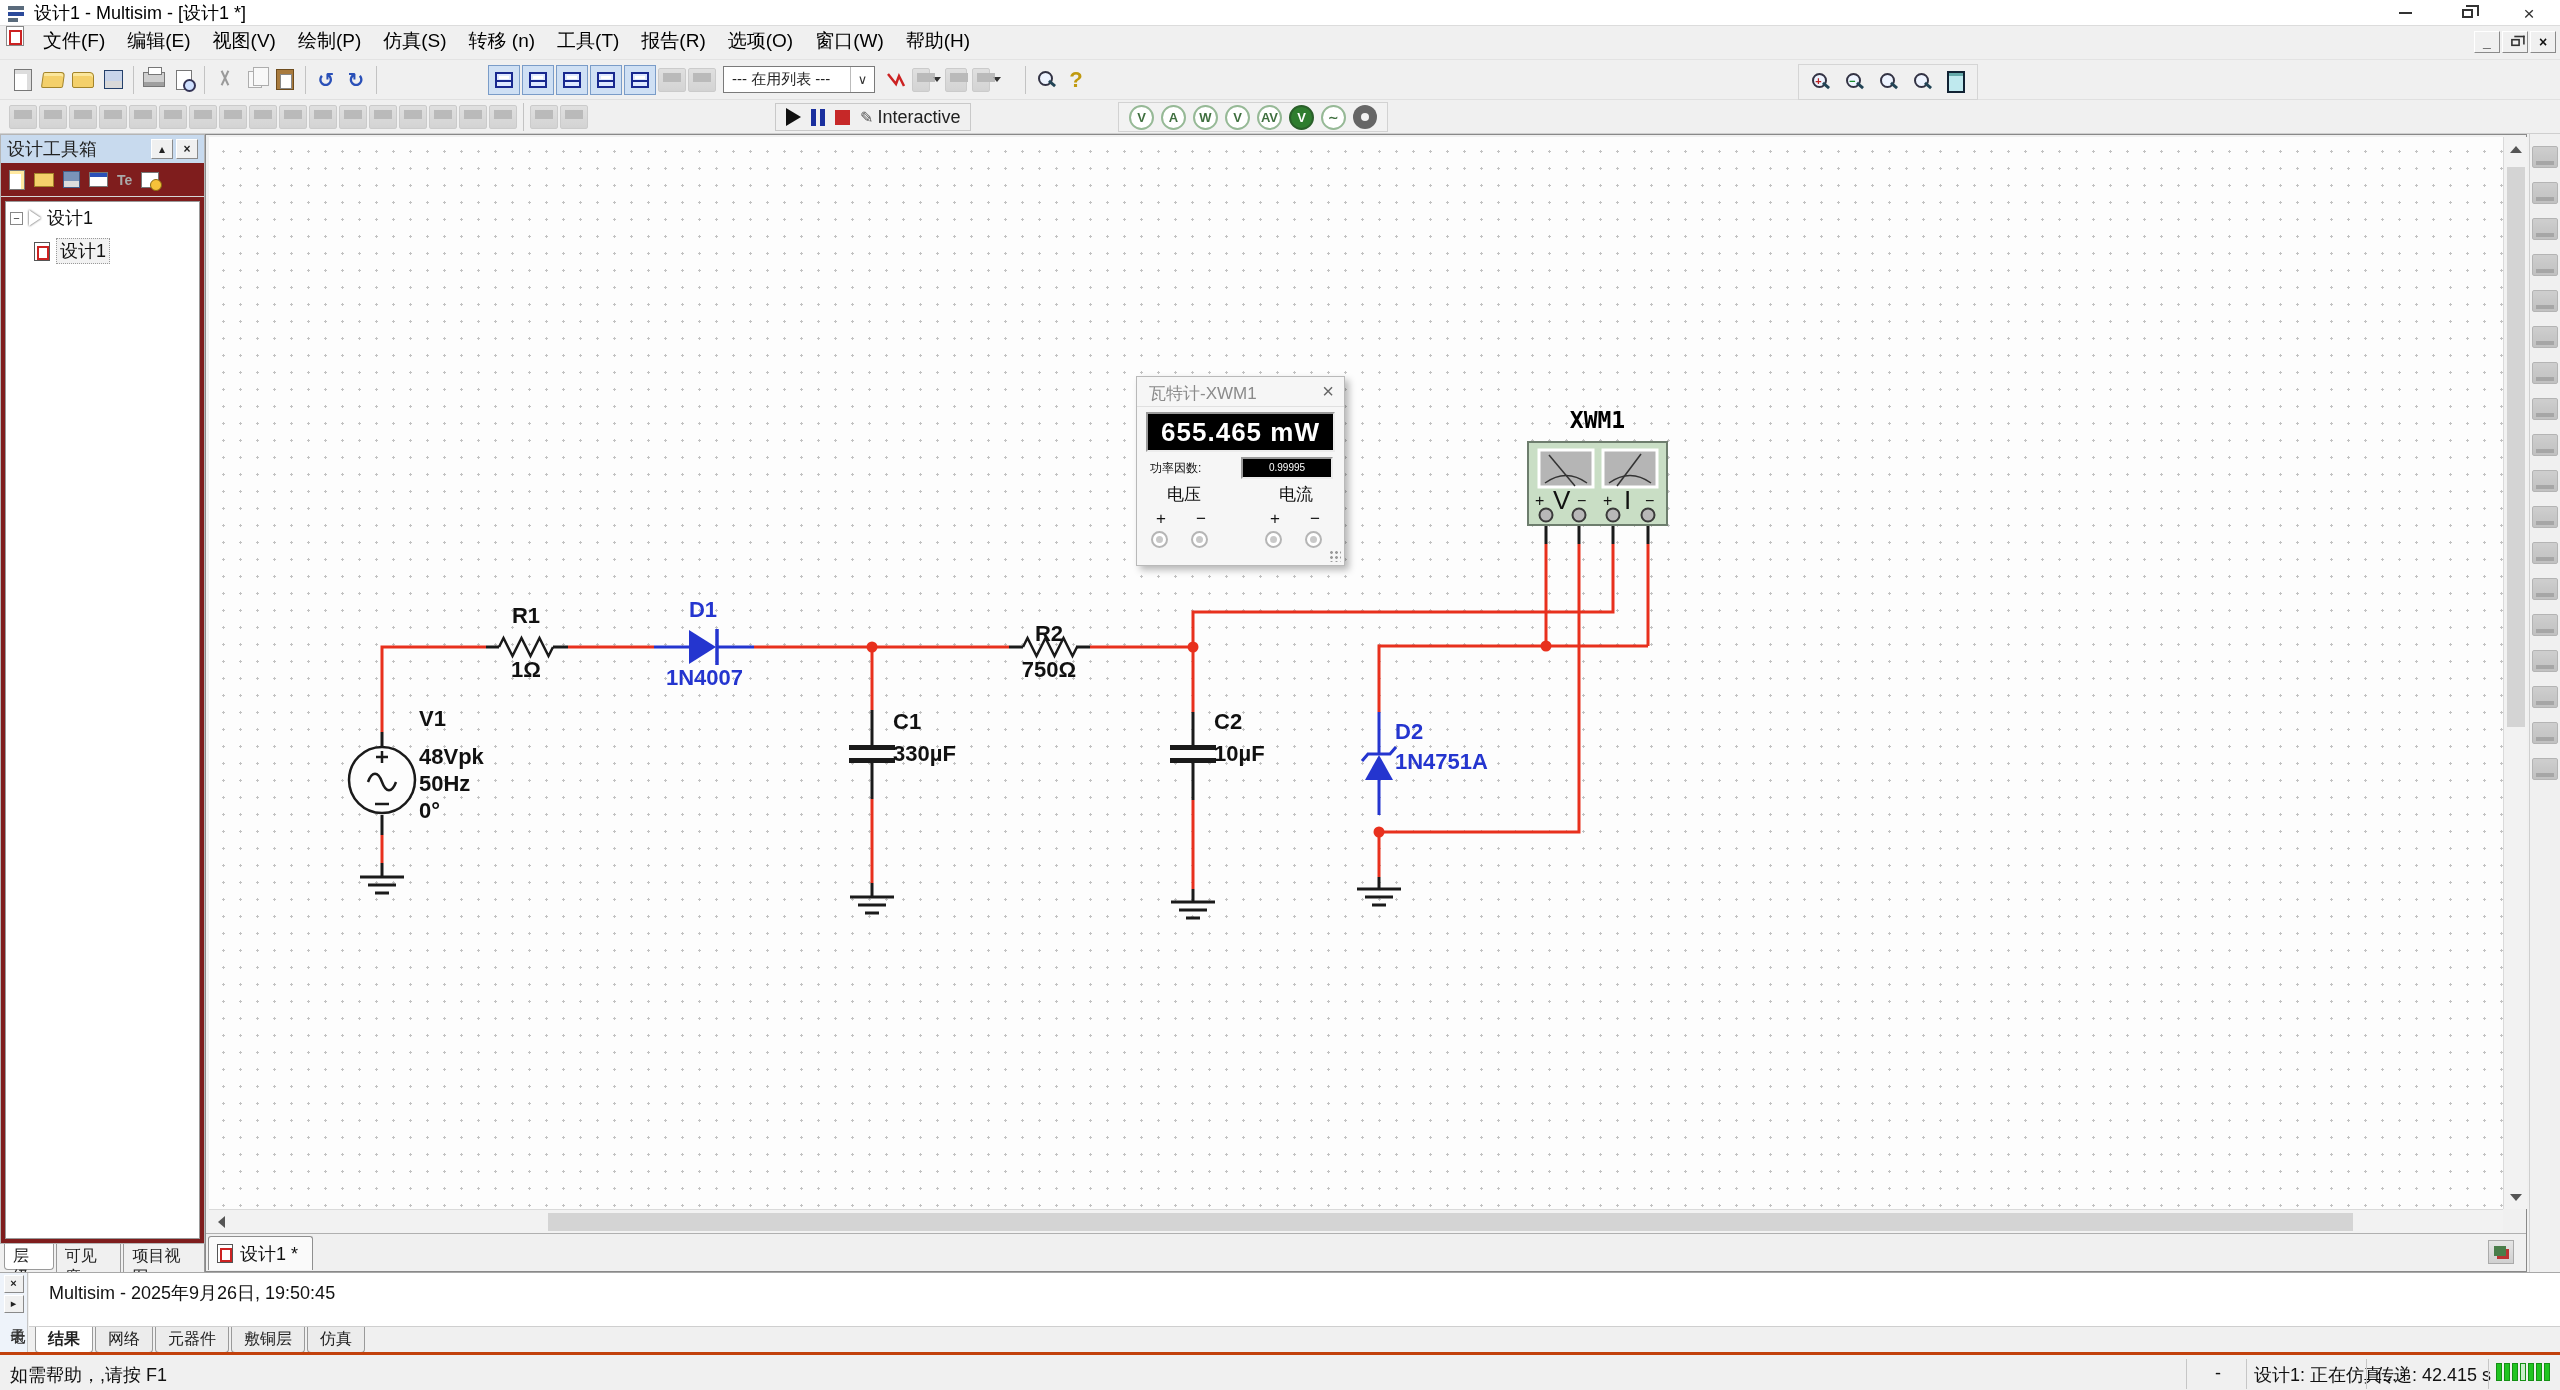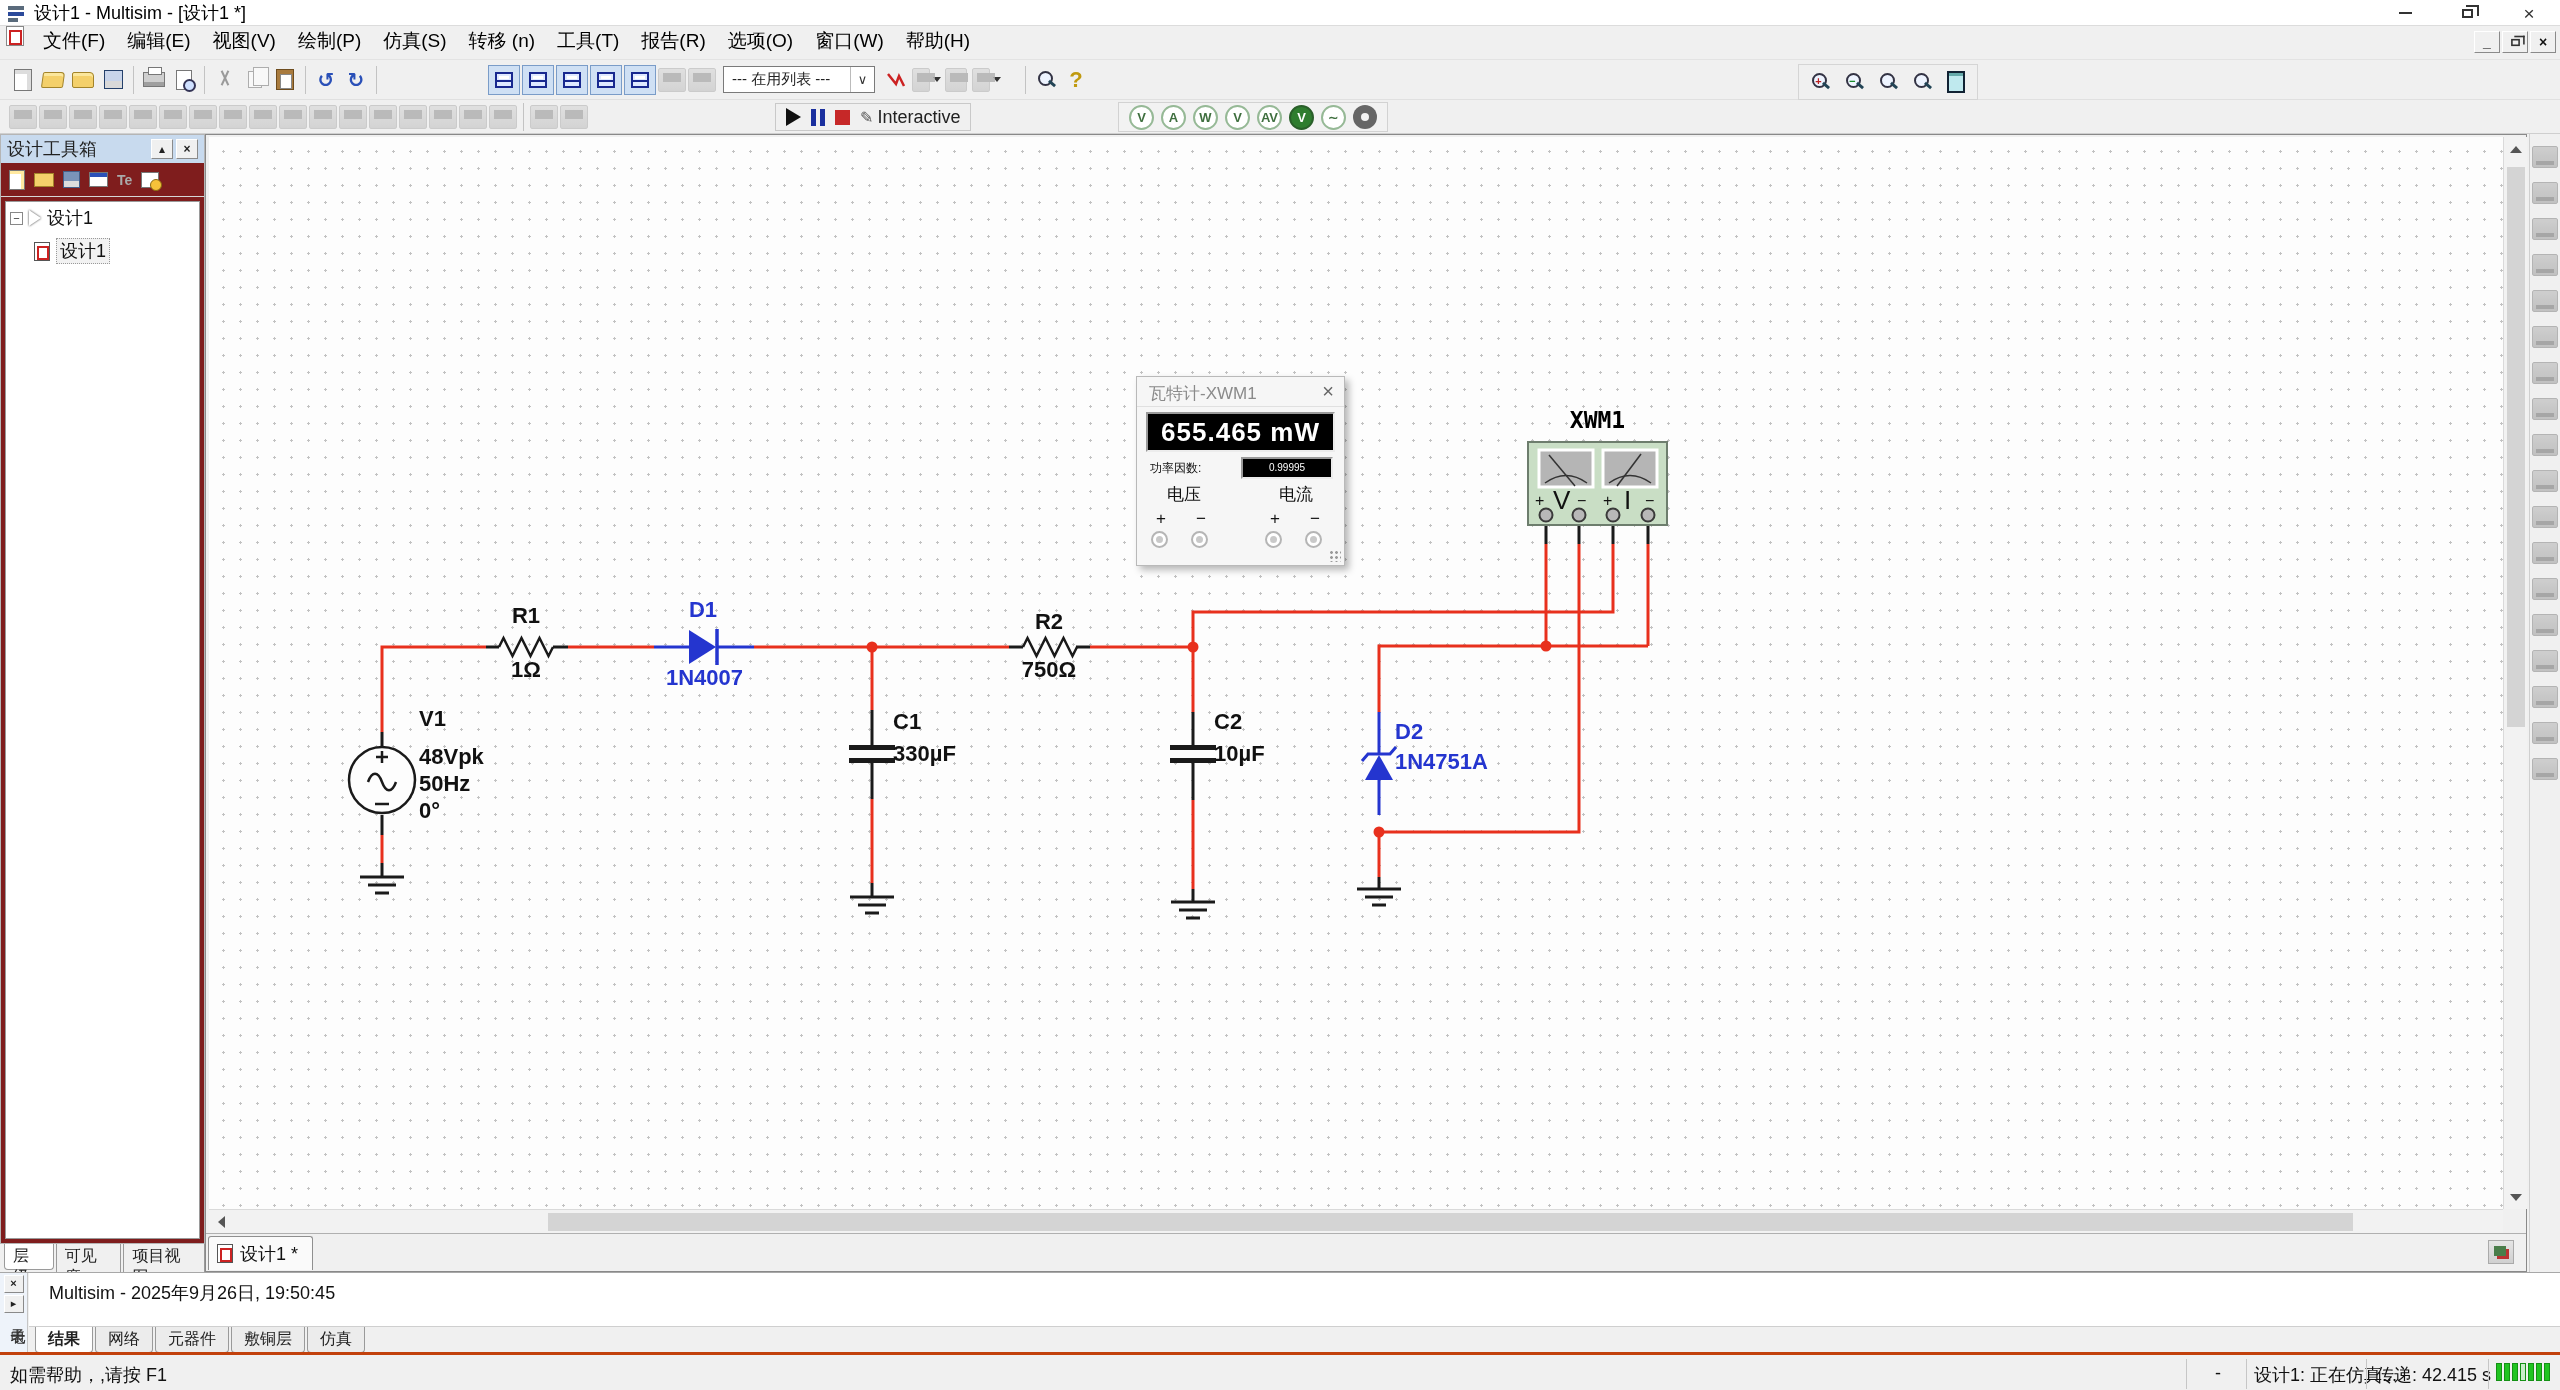--- a/index.html
+++ b/index.html
@@ -524,21 +524,21 @@
       <div class="slabel" style="left:210px;top:569px">V1</div>
       <div class="slabel" style="left:210px;top:607px">48Vpk</div>
       <div class="slabel" style="left:210px;top:634px">50Hz</div>
       <div class="slabel" style="left:210px;top:661px">0°</div>
       <div class="slabel center" style="left:282px;top:466px;width:70px">R1</div>
       <div class="slabel center" style="left:282px;top:520px;width:70px">1Ω</div>
       <div class="slabel blue center" style="left:459px;top:460px;width:70px">D1</div>
       <div class="slabel blue center" style="left:448px;top:528px;width:95px">1N4007</div>
       <div class="slabel" style="left:684px;top:572px">C1</div>
       <div class="slabel" style="left:684px;top:604px">330µF</div>
-      <div class="slabel center" style="left:805px;top:472px;width:70px">R2</div>
+      <div class="slabel center" style="left:805px;top:484px;width:70px">R2</div>
       <div class="slabel center" style="left:800px;top:520px;width:80px">750Ω</div>
       <div class="slabel" style="left:1005px;top:572px">C2</div>
       <div class="slabel" style="left:1005px;top:604px">10µF</div>
       <div class="slabel blue" style="left:1186px;top:582px">D2</div>
       <div class="slabel blue" style="left:1186px;top:612px">1N4751A</div>
 
       <div class="wdlg">
         <div class="wdlg-title">
           <span class="wdlg-title-text">瓦特计-XWM1</span>
           <span class="wdlg-close">×</span>

